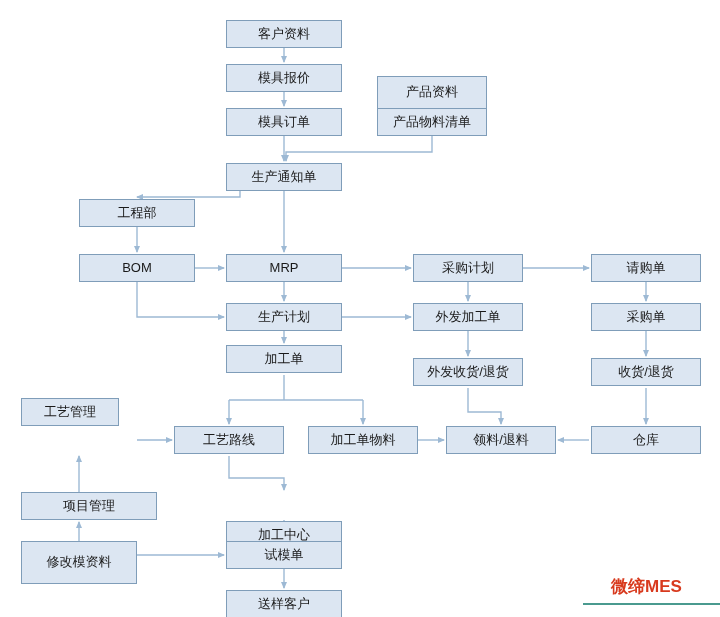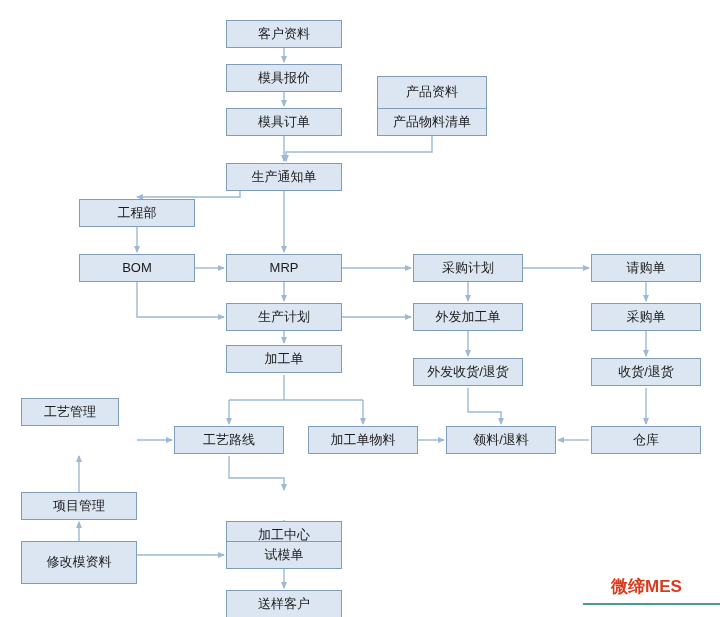--- a/index.html
+++ b/index.html
@@ -155,21 +155,21 @@
   <div class="node" style="left:413px;top:303px;width:110px;height:28px;">外发加工单</div>
   <div class="node" style="left:591px;top:303px;width:110px;height:28px;">采购单</div>
   <div class="node" style="left:226px;top:345px;width:116px;height:28px;">加工单</div>
   <div class="node" style="left:413px;top:358px;width:110px;height:28px;">外发收货/退货</div>
   <div class="node" style="left:591px;top:358px;width:110px;height:28px;">收货/退货</div>
   <div class="node" style="left:21px;top:398px;width:98px;height:28px;">工艺管理</div>
   <div class="node" style="left:174px;top:426px;width:110px;height:28px;">工艺路线</div>
   <div class="node" style="left:308px;top:426px;width:110px;height:28px;">加工单物料</div>
   <div class="node" style="left:446px;top:426px;width:110px;height:28px;">领料/退料</div>
   <div class="node" style="left:591px;top:426px;width:110px;height:28px;">仓库</div>
-  <div class="node" style="left:21px;top:492px;width:116px;height:28px;">项目管理</div>
+  <div class="node" style="left:21px;top:492px;width:136px;height:28px;">项目管理</div>
   <div class="node" style="left:226px;top:492px;width:116px;height:28px;margin-top:29px;">加工中心</div>
   <div class="node" style="left:21px;top:541px;width:116px;height:43px;">修改模资料</div>
   <div class="node" style="left:226px;top:541px;width:116px;height:28px;">试模单</div>
   <div class="node" style="left:226px;top:590px;width:116px;height:28px;">送样客户</div>
 
   <div class="brand" style="left:611px;top:575px;">微缔MES</div>
   <div class="brand-rule" style="left:583px;top:603px;width:137px;"></div>
   <div class="brand-sub" style="left:611px;top:604px;"></div>
 
 </div>

